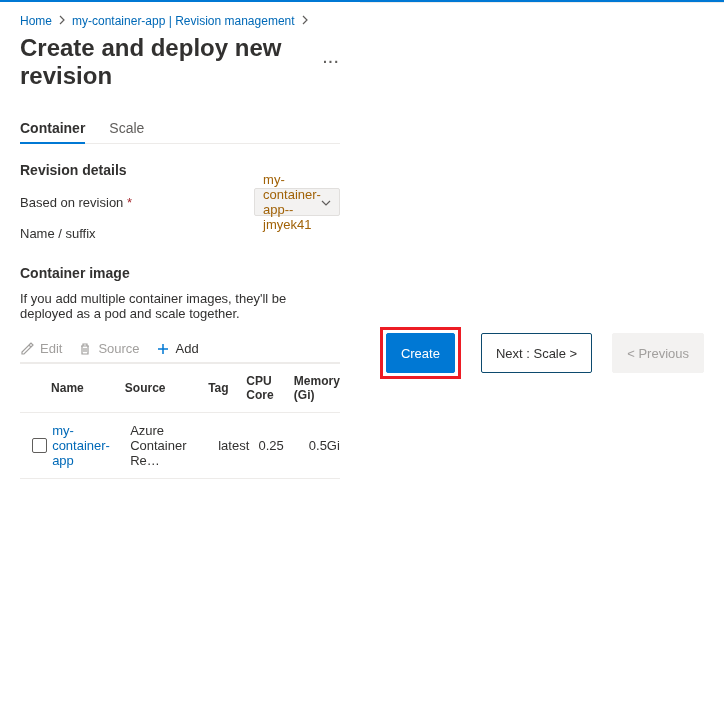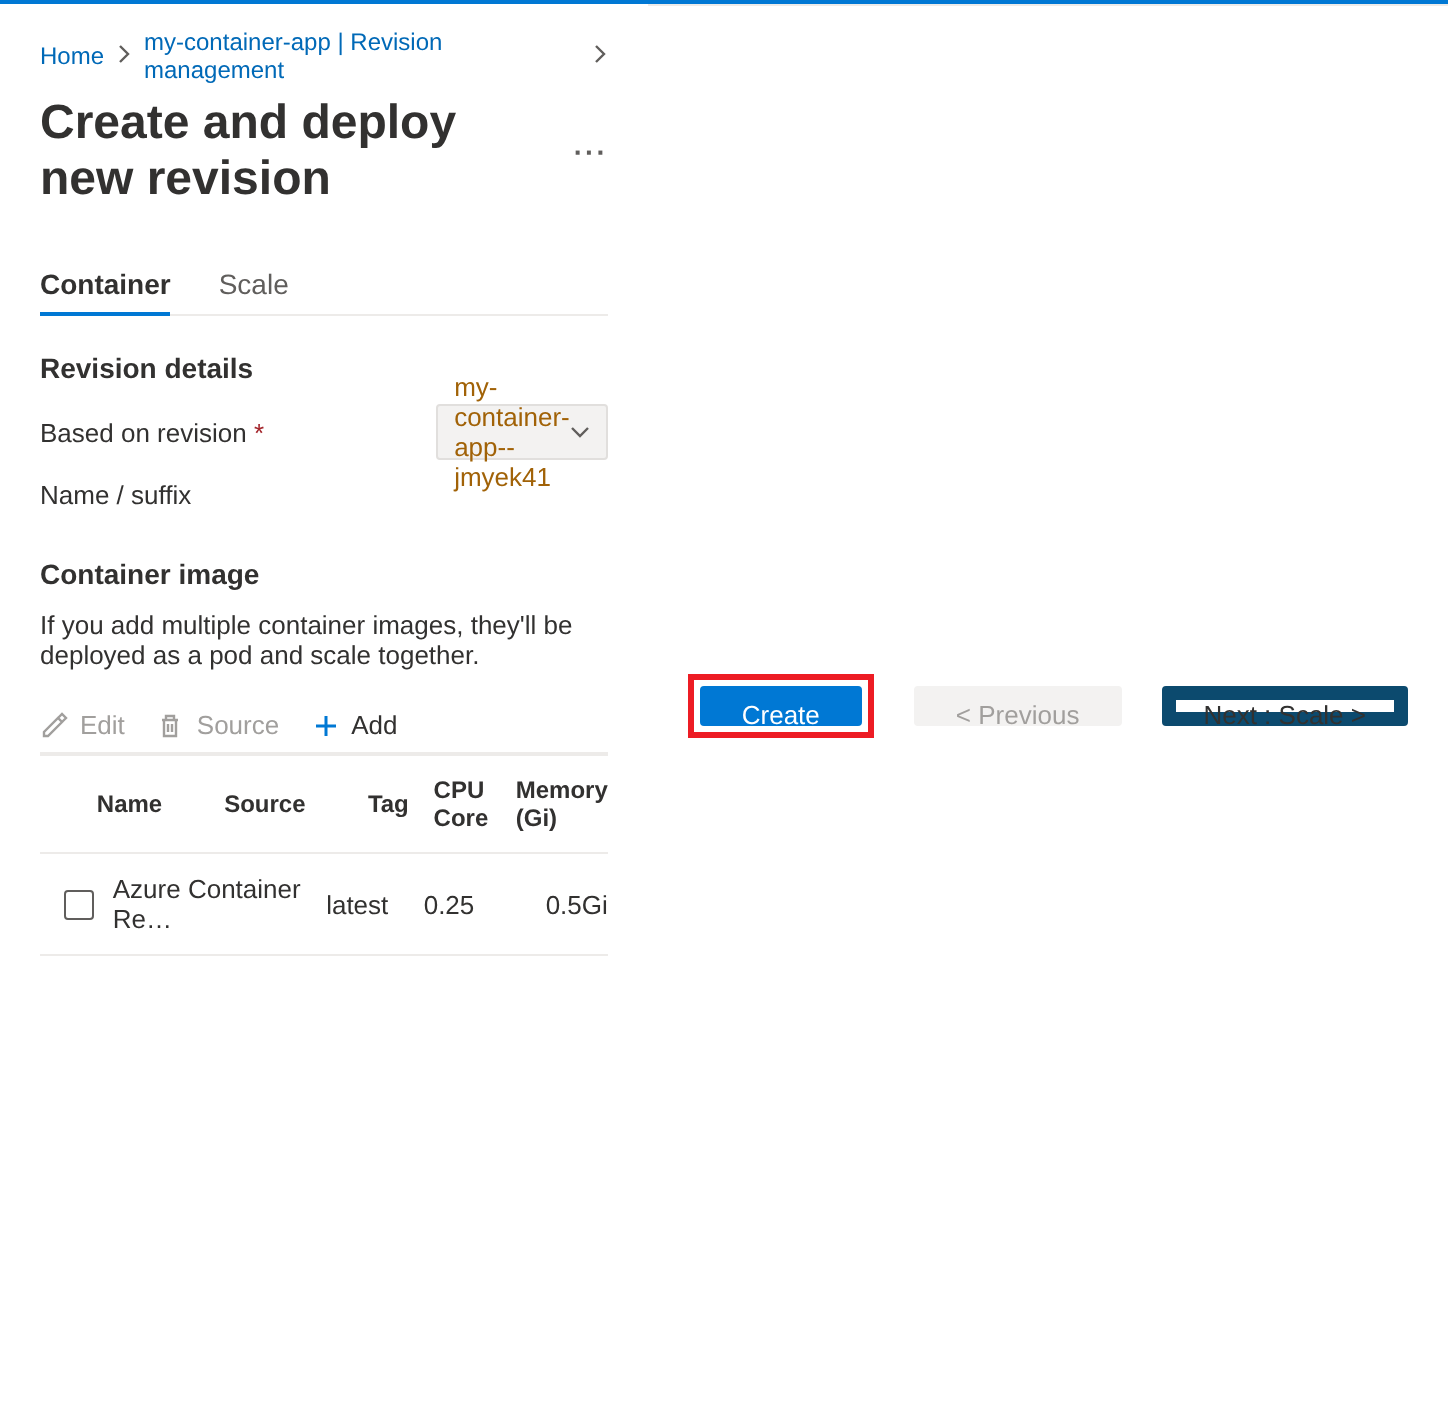--- a/index.html
+++ b/index.html
@@ -169,23 +169,23 @@
     background: #fff;
   }
   .footer {
     border-top: 1px solid #edebe9;
     padding: 14px 20px;
     display: flex;
     gap: 20px;
     align-items: center;
   }
   .btn {
-    height: 20px;
+    height: 40px;
     padding: 0 14px;
-    border: 7px solid #0c4a6e;
+    border: 1px solid #0c4a6e;
     background: #fff;
     border-radius: 2px;
     font-size: 13px;
     font-family: inherit;
     cursor: pointer;
     color: #323130;
   }
   .btn.primary {
     background: #0078d4;
     border-color: #0078d4;
@@ -293,29 +293,30 @@
         <div class="col-name">Name</div>
         <div class="col-src">Source</div>
         <div class="col-tag">Tag</div>
         <div class="col-cpu">CPU Core</div>
         <div class="col-mem">Memory (Gi)</div>
       </div>
       <div class="trow">
         <div class="col-chk">
             <div class="chk"></div>
           </div>
+        <div class="col-name"><span class="link">my-container-app</span></div>
         <div class="col-src">Azure Container Re…</div>
         <div class="col-tag">latest</div>
         <div class="col-cpu">0.25</div>
         <div class="col-mem">0.5Gi</div>
       </div>
     </div>
 
   </div>
 
   <div class="footer">
     <span class="highlight-box">
       <button class="btn primary">Create</button>
     </span>
+    <button class="btn">Next : Scale &gt;</button>
     <button class="btn disabled">&lt; Previous</button>
-    <button class="btn">Next : Scale &gt;</button>
   </div>
 </div>
 
 </body></html>

